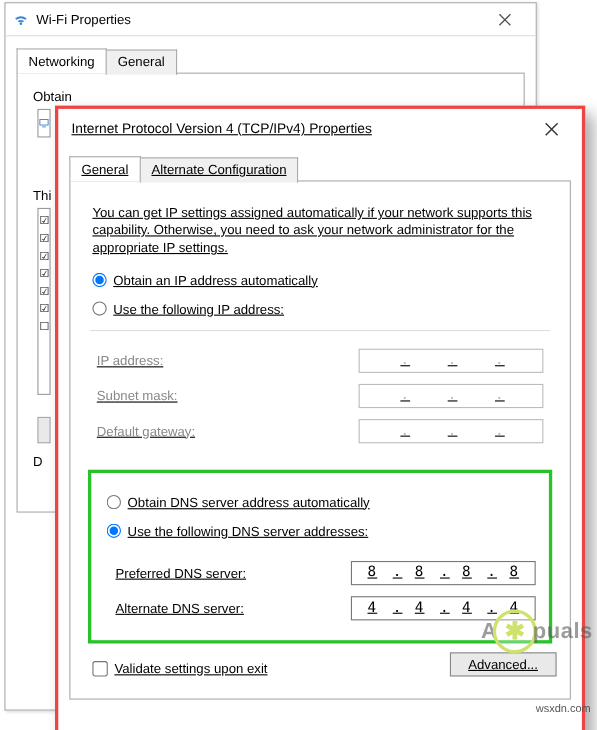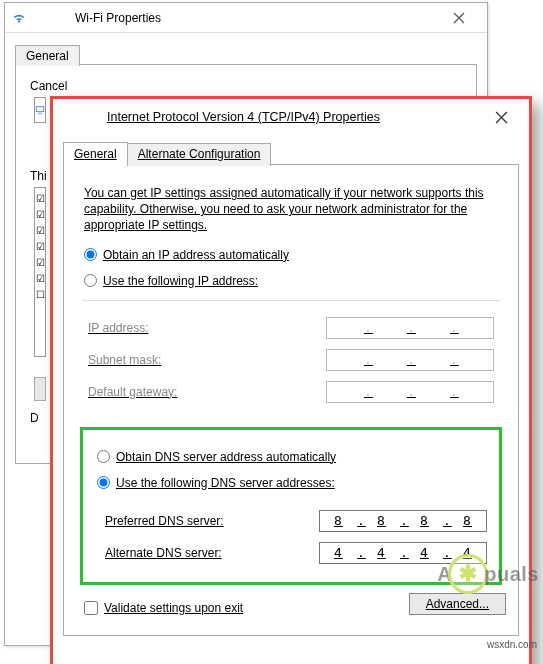--- a/index.html
+++ b/index.html
@@ -26,21 +26,21 @@
     box-shadow: 1px 1px 3px rgba(0,0,0,0.15);
   }
   .titlebar {
     height: 30px;
     display: flex;
     align-items: center;
     padding: 0 6px;
     border-bottom: 1px solid #ddd;
   }
   .titlebar .icon { width: 16px; height: 16px; margin-right: 6px; display: inline-flex; align-items:center; justify-content:center; }
-  .titlebar .title { flex: 1; font-size: 12px; margin-left: 42px; }
+  .titlebar .title { flex: 1; font-size: 12px; }
   .titlebar .close {
     width: 44px; height: 28px;
     display:flex; align-items:center; justify-content:center;
     color:#555; font-size:14px;
     background:transparent; border:none;
   }
   .wifi-body { padding: 4px 10px 10px 10px; }
   .tabstrip {
     display: flex;
     margin-top: 6px;
@@ -167,24 +167,25 @@
     </span>
     <span class="title">Wi-Fi Properties</span>
     <button class="close">
       <svg width="12" height="12" viewBox="0 0 12 12">
           <path stroke="#555" stroke-width="1.2" d="M1 1l10 10M11 1L1 11"></path>
         </svg>
     </button>
   </div>
   <div class="wifi-body">
     <div class="tabstrip">
+      <div class="tab active">Networking</div>
       <div class="tab inactive">General</div>
     </div>
     <div class="tabpanel">
-      <div class="cut" style="margin-bottom:4px;">Cancel</div>
+      <div class="cut" style="margin-bottom:4px;">Obtain</div>
       <div style="border:1px solid #999; height:26px; width:12px; margin-left:4px; background:#fff; display:flex; align-items:center; justify-content:center;">
         <svg width="12" height="12" viewBox="0 0 24 24">
             <rect x="3" y="4" width="18" height="12" fill="none" stroke="#3b82d4" stroke-width="2"></rect>
             <path stroke="#3b82d4" stroke-width="2" d="M8 20h8"></path>
           </svg>
       </div>
       <div style="height:46px;"></div>
       <div class="cut">Thi</div>
       <div style="border:1px solid #999; width:12px; height:170px; margin:4px 0 0 4px; background:#fff; padding:2px 0;">
         <div style="height:15px; margin:1px 1px; display:flex; align-items:center;">

